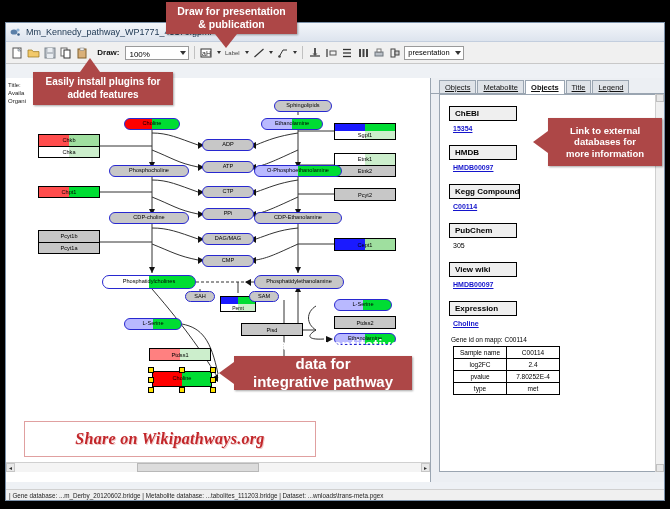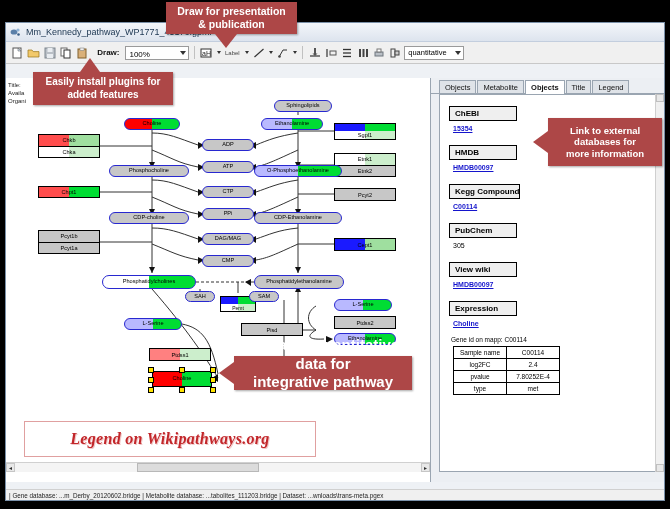--- a/index.html
+++ b/index.html
@@ -35,21 +35,21 @@
   .lbl{position:relative;z-index:3;font-size:5.6px;white-space:nowrap;}
   .gbox{position:absolute;box-sizing:border-box;border:1px solid #000;display:flex;flex-direction:column;}
   .grow{flex:1;display:flex;align-items:center;justify-content:center;position:relative;font-size:5.6px;}
   .grow + .grow{border-top:1px solid #000;}
   svg.wires{position:absolute;left:0;top:0;pointer-events:none;}
   
   .handle{position:absolute;width:4px;height:4px;background:#ffe400;border:1px solid #000;z-index:8;}
   
   .right{flex:1;background:#eceff3;position:relative;}
   .tabs{display:flex;align-items:flex-end;height:15px;padding-left:8px;background:#eceff3;border-bottom:1px solid #9aa5b1;}
-  .tab{font-size:7.5px;padding:2px 5px 1px 5px;border:1px solid #9aa5b1;border-bottom:none;background:#dfe3e8;margin-right:1px;color:#111;}
+  .tab{font-size:7.5px;padding:2px 5px 1px 5px;border:1px solid #9aa5b1;border-bottom:none;background:#dfe3e8;margin-right:1px;color:#111;text-decoration:underline;}
   .tab.active{background:#fff;position:relative;top:1px;padding-bottom:2px;font-weight:bold;}
   .panelbody{position:absolute;left:8px;right:8px;top:16px;bottom:10px;background:#fff;border:1px solid #9aa5b1;overflow:hidden;}
   .bp-inner{padding:7px 9px;}
   .bp-head{display:inline-block;border:1px solid #000;background:#efefef;font-size:8px;font-weight:bold;padding:2px 0 2px 5px;min-width:68px;box-sizing:border-box;}
   .bp-link{font-size:7px;color:#1414cc;text-decoration:underline;margin:4px 0 9px 4px;display:block;font-weight:bold;}
   .bp-plain{font-size:7px;color:#000;margin:4px 0 9px 4px;display:block;}
   .bp-exp{font-size:8.5px;font-weight:bold;margin:4px 0 7px 0;}
   .bp-gid{font-size:6.5px;margin:0 0 3px 2px;}
   table.dt{border-collapse:collapse;margin-left:4px;}
   table.dt td{border:1px solid #000;font-size:6.5px;text-align:center;padding:2px 4px;min-width:44px;}
@@ -179,21 +179,21 @@
           <rect x="4" y="2" width="4" height="3" fill="#fff" stroke="#777"></rect>
         </svg>
     </div>
     <div class="tbtn">
       <svg width="12" height="12">
           <rect x="2" y="2" width="4" height="8" fill="none" stroke="#444"></rect>
           <rect x="6" y="4" width="4" height="4" fill="#ccc" stroke="#444"></rect>
         </svg>
     </div>
     <div class="vissel">
-      <span>quantitative</span>
+      <span>presentation</span>
       <i class="arr"></i>
     </div>
   </div>
 
   <div class="split">
 
     <div class="canvaswrap">
       <div class="canvas">
         <span class="metatxt" style="top:4px">Title:</span>
         <span class="metatxt" style="top:12px">Availa</span>
@@ -526,14 +526,14 @@
 <div class="callout" style="left:548px;top:118px;width:114px;height:48px;font-size:9.5px;white-space:pre-line;">Link  to external
 databases  for
 more information</div>
 <div class="arrowdn" style="left:533px;top:131px;border-top:11px solid transparent;border-bottom:11px solid transparent;border-right:15px solid #ad4747;"></div>
 
 <div class="callout" style="left:234px;top:356px;width:178px;height:34px;font-size:15px;white-space:pre-line;">Visualize quantitative data  for
 integrative pathway analysis</div>
 <div class="arrowdn" style="left:219px;top:362px;border-top:11px solid transparent;border-bottom:11px solid transparent;border-right:15px solid #ad4747;"></div>
 
 <div class="share" style="left:24px;top:421px;width:290px;height:34px;">
-  <span>Legend on Wikipathways.org</span>
+  <span>Share on Wikipathways.org</span>
 </div>
 
 </body></html>

